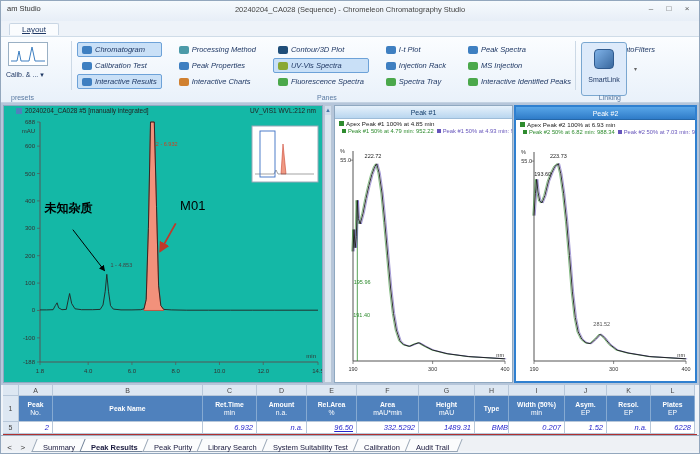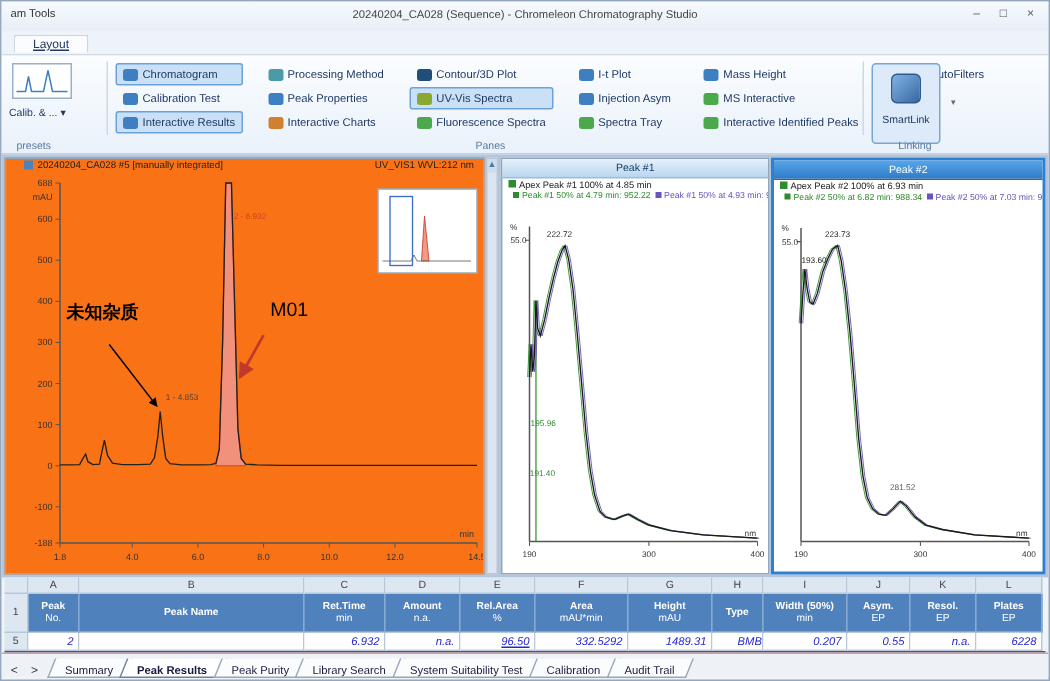--- a/index.html
+++ b/index.html
@@ -20,30 +20,30 @@
 
   
   .ribbon{position:absolute;top:36px;left:0;right:0;height:66px;background:linear-gradient(#fbfdff,#e9f1fa);border-bottom:1px solid #c3d2e2;}
   .vsep{position:absolute;top:4px;bottom:12px;width:1px;background:#ccd9e6;}
   .preset-thumb{position:absolute;left:7px;top:5px;width:40px;height:24px;background:#fff;border:1px solid #9ab0c4;}
   .preset-btn{position:absolute;left:5px;top:34px;font-size:7px;color:#1f3864;cursor:default;}
   .ribbon-grid{position:absolute;left:76px;top:5px;display:grid;grid-template-rows:repeat(3,15px);grid-auto-flow:column;grid-auto-columns:max-content;column-gap:12px;row-gap:1px;}
   .rbtn{display:flex;align-items:center;gap:3px;padding:1px 4px;border:1px solid transparent;border-radius:2px;font-size:7.5px;color:#1f3864;white-space:nowrap;}
   .rbtn.active{background:#c9e0f7;border-color:#6da2d8;}
   .ricon{display:inline-block;width:10px;height:8px;border-radius:2px;flex:0 0 auto;}
-  .rlabel{display:inline-block;}
+  .rlabel{display:inline-block;font-style:italic;}
   .smartlink{position:absolute;right:72px;top:5px;width:46px;height:54px;border:1px solid #7aa7d0;background:#ddeafa;border-radius:3px;text-align:center;}
   .sl-icon{display:inline-block;width:20px;height:20px;margin-top:6px;border-radius:4px;background:linear-gradient(135deg,#7fb2e8,#39689e);border:1px solid #2f5a8e;}
   .sl-label{display:block;font-size:7px;color:#1f3864;margin-top:3px;}
   .sl-arrow{position:absolute;right:62px;top:28px;font-size:6px;color:#666;}
   .grp-label{position:absolute;bottom:1px;font-size:7px;color:#5a7aa2;}
 
   
   .main{position:absolute;top:102px;left:0;right:0;height:282px;background:#b6c6da;}
-  .chrom-panel{position:absolute;left:2px;top:2px;width:320px;height:278px;background:#f97316;border:1px solid #8fa8c0;}
+  .chrom-panel{position:absolute;left:2px;top:2px;width:320px;height:278px;background:#14b8a6;border:1px solid #8fa8c0;}
   .chrom-legend{position:absolute;left:2px;right:2px;top:1px;height:11px;font-size:6.5px;color:#222;white-space:nowrap;}
   .legend-swatch{display:inline-block;width:6px;height:6px;background:#4f81bd;margin:0 3px 0 10px;vertical-align:-1px;}
   .signal-label{position:absolute;right:4px;top:0;font-size:6.5px;color:#222;}
   .vscroll{position:absolute;left:323px;top:2px;width:8px;height:278px;background:#dde6f0;border:1px solid #b8c6d6;}
   .vscroll .up{position:absolute;top:0;left:0;right:0;height:9px;background:#cfdcec;color:#4a76a8;font-size:6px;line-height:9px;text-align:center;}
   .spec-panel{position:absolute;top:2px;height:278px;background:#fff;border:1px solid #8fa8c0;}
   .spec-panel.selected{border:2px solid #2f80d0;}
   #spec1{left:333px;width:179px;}
   #spec2{left:513px;width:183px;}
   .sp-title{height:13px;line-height:13px;text-align:center;font-size:7px;color:#123c6a;background:linear-gradient(#e6f1fb,#b9d6ef);border-bottom:1px solid #9dbcd8;}
@@ -71,21 +71,21 @@
   .stab>span{display:inline-block;transform:skewX(22deg);font-size:7.5px;color:#1a1a3e;}
   .stab.active{background:#fff;border-color:#6f8096;}
   .stab.active>span{font-weight:bold;}
 </style>
 </head>
 <body>
 
 <div class="window">
 
   <div class="titlebar">
-    <span class="ctx-tab">am Tools</span>
+    <span class="ctx-tab">am Studio</span>
     <span class="win-title">20240204_CA028 (Sequence) - Chromeleon Chromatography Studio</span>
     <span class="win-controls">
       <span class="win-btn">–</span>
       <span class="win-btn">□</span>
       <span class="win-btn">×</span>
     </span>
   </div>
 
   <div class="menubar">
     <span class="menu-tab">Layout</span>
@@ -138,33 +138,33 @@
         <div class="rbtn">
           <span class="ricon" style="background: rgb(75, 168, 75);"></span>
           <span class="rlabel">Fluorescence Spectra</span>
         </div>
         <div class="rbtn">
           <span class="ricon" style="background: rgb(62, 127, 193);"></span>
           <span class="rlabel">I-t Plot</span>
         </div>
         <div class="rbtn">
           <span class="ricon" style="background: rgb(62, 127, 193);"></span>
-          <span class="rlabel">Injection Asym</span>
+          <span class="rlabel">Injection Rack</span>
         </div>
         <div class="rbtn">
           <span class="ricon" style="background: rgb(75, 168, 75);"></span>
           <span class="rlabel">Spectra Tray</span>
         </div>
         <div class="rbtn">
           <span class="ricon" style="background: rgb(62, 127, 193);"></span>
-          <span class="rlabel">Mass Height</span>
+          <span class="rlabel">Peak Spectra</span>
         </div>
         <div class="rbtn">
           <span class="ricon" style="background: rgb(75, 168, 75);"></span>
-          <span class="rlabel">MS Interactive</span>
+          <span class="rlabel">MS Injection</span>
         </div>
         <div class="rbtn">
           <span class="ricon" style="background: rgb(75, 168, 75);"></span>
           <span class="rlabel">Interactive Identified Peaks</span>
         </div>
         <div class="rbtn">
           <span class="ricon" style="background: rgb(62, 127, 193);"></span>
           <span class="rlabel">MS AutoFilters</span>
         </div>
       </div>
@@ -382,21 +382,21 @@
         <div class="tcell trn" style="width: 16px;">5</div>
         <div class="tcell td" style="width: 34px;">2</div>
         <div class="tcell td" style="width: 150px;"></div>
         <div class="tcell td" style="width: 54px;">6.932</div>
         <div class="tcell td" style="width: 50px;">n.a.</div>
         <div class="tcell td" style="width: 50px; text-decoration: underline;">96.50</div>
         <div class="tcell td" style="width: 62px;">332.5292</div>
         <div class="tcell td" style="width: 56px;">1489.31</div>
         <div class="tcell td center" style="width: 34px;">BMB</div>
         <div class="tcell td" style="width: 56px;">0.207</div>
-        <div class="tcell td" style="width: 42px;">0.55</div>
+        <div class="tcell td" style="width: 42px;">1.52</div>
         <div class="tcell td" style="width: 44px;">n.a.</div>
         <div class="tcell td" style="width: 44px;">6228</div>
       </div>
     </div>
 
   <div class="tabsbar" id="tabsbar">
     <span class="tnav">&lt;</span>
     <span class="tnav" style="margin-right:6px;">&gt;</span>
   <span class="stab"><span>Summary</span></span><span class="stab active"><span>Peak Results</span></span><span class="stab"><span>Peak Purity</span></span><span class="stab"><span>Library Search</span></span><span class="stab"><span>System Suitability Test</span></span><span class="stab"><span>Calibration</span></span><span class="stab"><span>Audit Trail</span></span></div>
 

